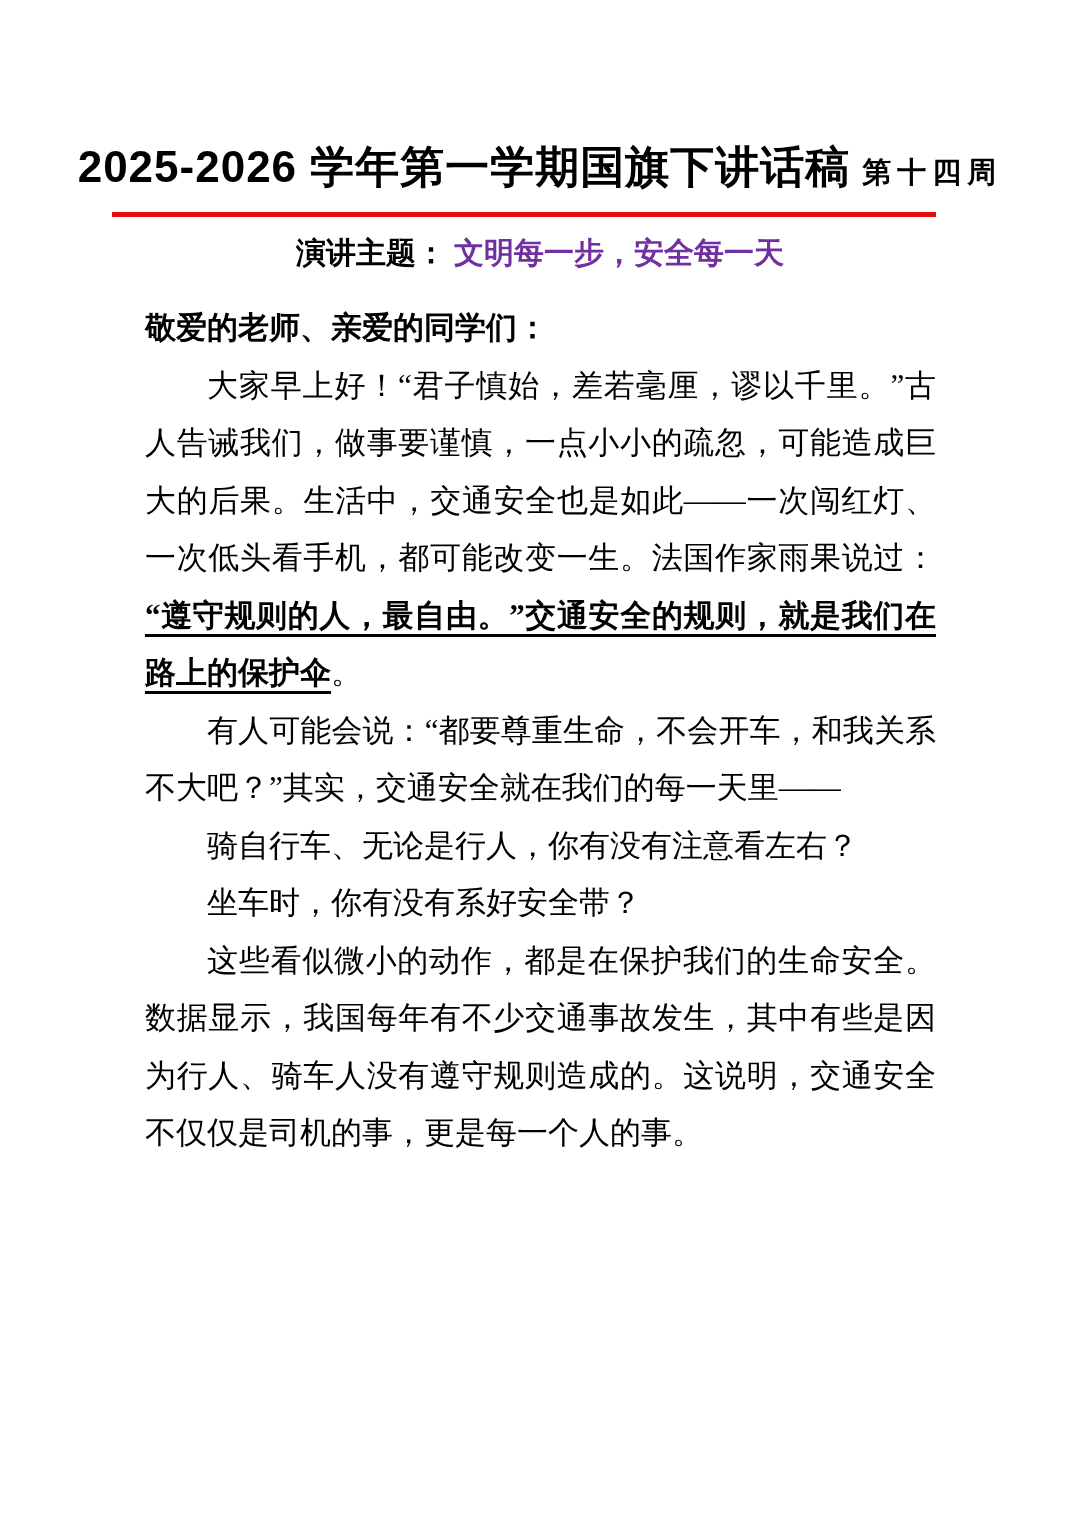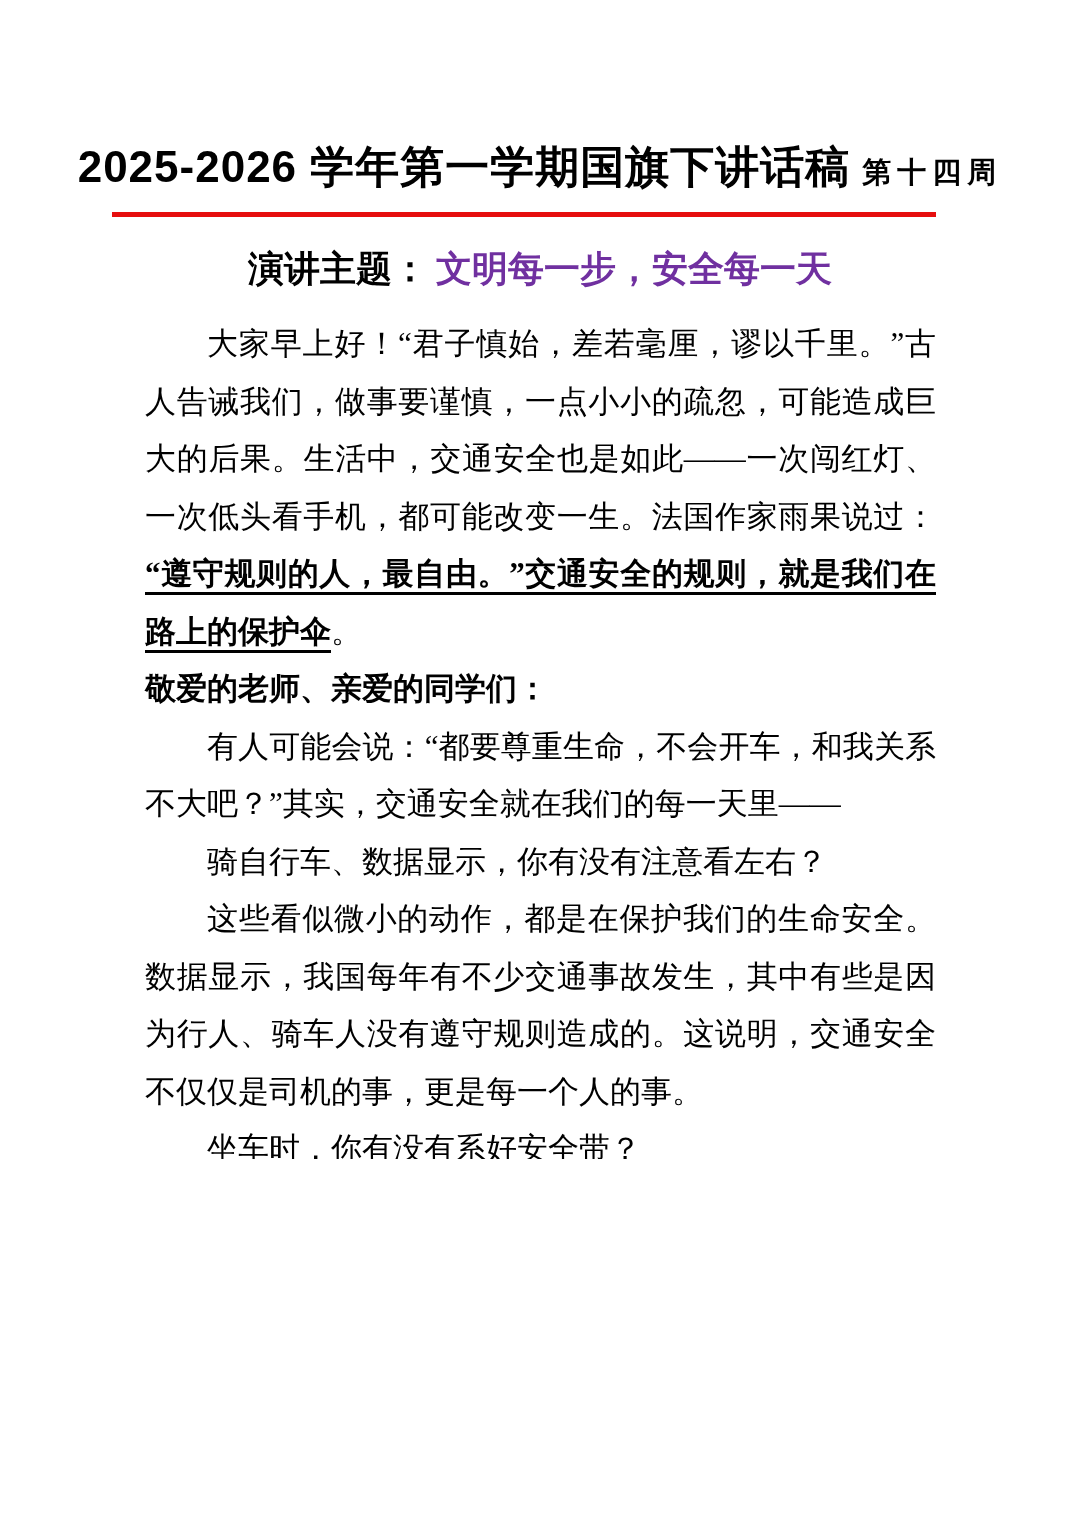--- a/index.html
+++ b/index.html
@@ -16,23 +16,23 @@
     font-family:"Liberation Sans","DejaVu Sans",sans-serif;
     font-weight:700;font-size:44px;line-height:50px;
     letter-spacing:1px;white-space:nowrap;
   }
   .title-week{font-size:29px;margin-left:12px;letter-spacing:6px;}
   .red-rule{
     height:5px;margin:15px 144px 0 112px;
     background:var(--rule-red,#e60e0e);
   }
   .subtitle{
-    margin-top:32px;text-align:center;
+    margin-top:16px;text-align:center;
     font-family:"Liberation Serif","DejaVu Serif",serif;
-    font-weight:700;font-size:36px;line-height:40px;white-space:nowrap;
+    font-weight:700;font-size:30px;line-height:40px;white-space:nowrap;
   }
   .topic-text{color:var(--topic-purple,#7030a0);margin-left:8px;}
   
   .doc-body{
     margin:26px 144px 0 145px;
     font-family:"Liberation Serif","DejaVu Serif",serif;
     font-size:31px;line-height:57.5px;
     text-align:justify;text-justify:inter-character;
   }
   .para{margin:0;}
@@ -56,23 +56,23 @@
 
 <div class="page">
 
   <h1 class="title"><span class="title-main">2025-2026 学年第一学期国旗下讲话稿</span><span class="title-week">第十四周</span></h1>
 
   <div class="red-rule"></div>
 
   <div class="subtitle"><span class="topic-label">演讲主题：</span><span class="topic-text">文明每一步，安全每一天</span></div>
 
   <main class="doc-body">
+      <p class="para"><span class="b ">敬爱的老师、亲爱的同学们：</span></p>
       <p class="para indent"><span class="">大家早上好！“君子慎始，差若毫厘，谬以千里。”古人告诫我们，做事要谨慎，一点小小的疏忽，可能造成巨大的后果。生活中，交通安全也是如此——一次闯红灯、一次低头看手机，都可能改变一生。法国作家雨果说过：</span><span class="b u">“遵守规则的人，最自由。”交通安全的规则，就是我们在路上的保护伞</span><span class="">。</span></p>
-      <p class="para"><span class="b ">敬爱的老师、亲爱的同学们：</span></p>
       <p class="para indent"><span class="">有人可能会说：“都要尊重生命，不会开车，和我关系不大吧？”其实，交通安全就在我们的每一天里——</span></p>
-      <p class="para indent"><span class="">骑自行车、数据显示，你有没有注意看左右？</span></p>
+      <p class="para indent"><span class="">骑自行车、无论是行人，你有没有注意看左右？</span></p>
+      <p class="para indent"><span class="">坐车时，你有没有系好安全带？</span></p>
       <p class="para indent"><span class="">这些看似微小的动作，都是在保护我们的生命安全。数据显示，我国每年有不少交通事故发生，其中有些是因为行人、骑车人没有遵守规则造成的。这说明，交通安全不仅仅是司机的事，更是每一个人的事。</span></p>
-      <p class="para indent"><span class="">坐车时，你有没有系好安全带？</span></p>
     </main>
 
   <footer class="page-footer"><span>41 / 64</span></footer>
 
 </div>
 
 </body></html>

